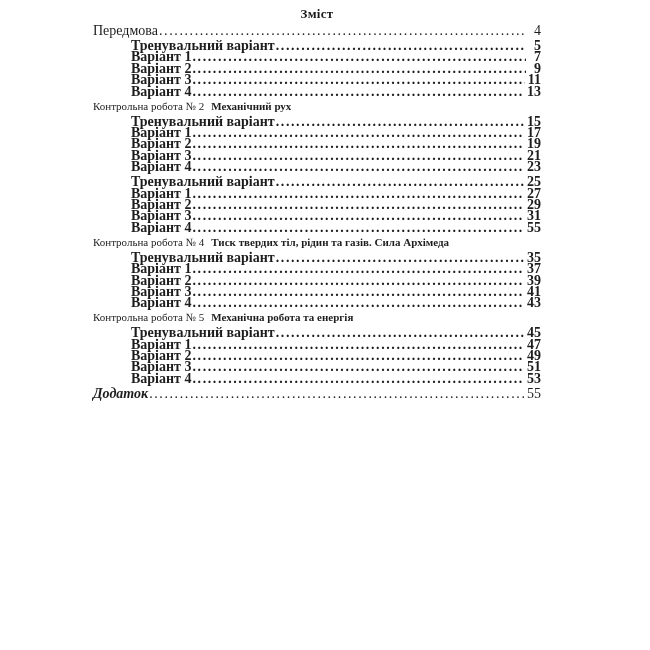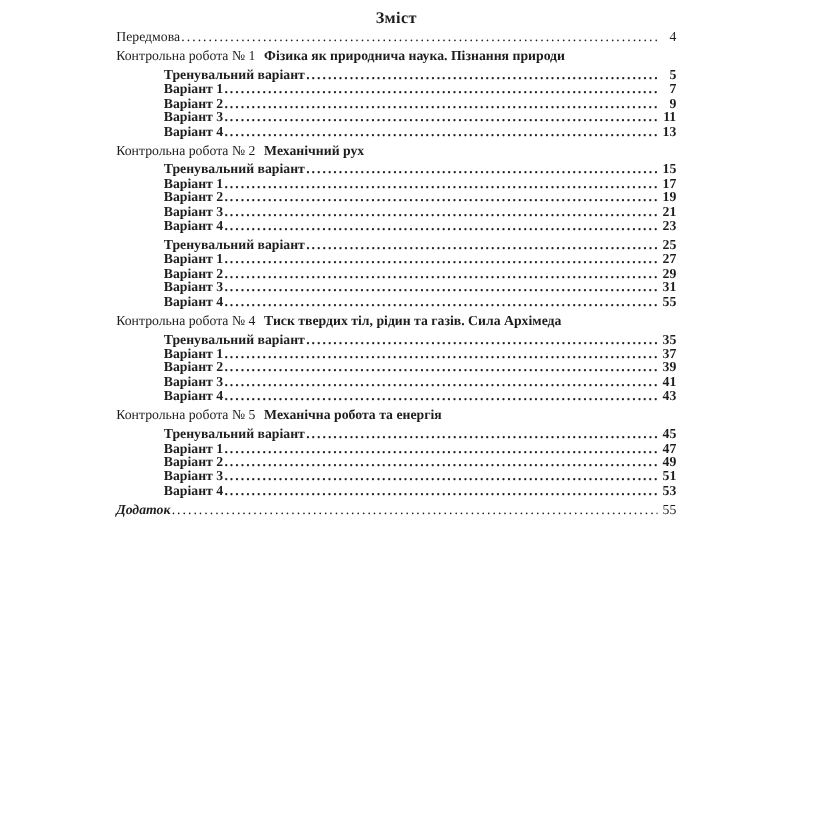--- a/index.html
+++ b/index.html
@@ -26,21 +26,21 @@
     font-size: 13px;
     font-weight: bold;
     text-align: center;
     line-height: 15px;
     margin-bottom: 4px;
     letter-spacing: 0.3px;
   }
   .row {
     display: flex;
     align-items: baseline;
-    font-size: 11px;
+    font-size: 14px;
     line-height: 11.4px;
     white-space: nowrap;
   }
   .label { flex: 0 0 auto; }
   .leader {
     flex: 1 1 auto;
     overflow: hidden;
     white-space: nowrap;
     letter-spacing: 1.6px;
     margin-left: 1px;
@@ -86,23 +86,20 @@
     <h1 class="title">Зміст</h1>
 
     <div class="row">
       <span class="label">Передмова</span>
       <span class="leader"></span>
       <span class="pagenum">4</span>
     </div>
 
     <div id="sections">
   <div class="section">
-    <div class="section-header">
-      <span class="section-label">Контрольна робота № 1</span><span class="section-topic">Фізика як природнича наука. Пізнання природи</span>
-    </div>
     <div class="entries">
   <div class="row entry">
     <span class="label">Тренувальний варіант</span>
     <span class="leader"></span>
     <span class="pagenum">5</span>
   </div>
 
   <div class="row entry">
     <span class="label">Варіант 1</span>
     <span class="leader"></span>

